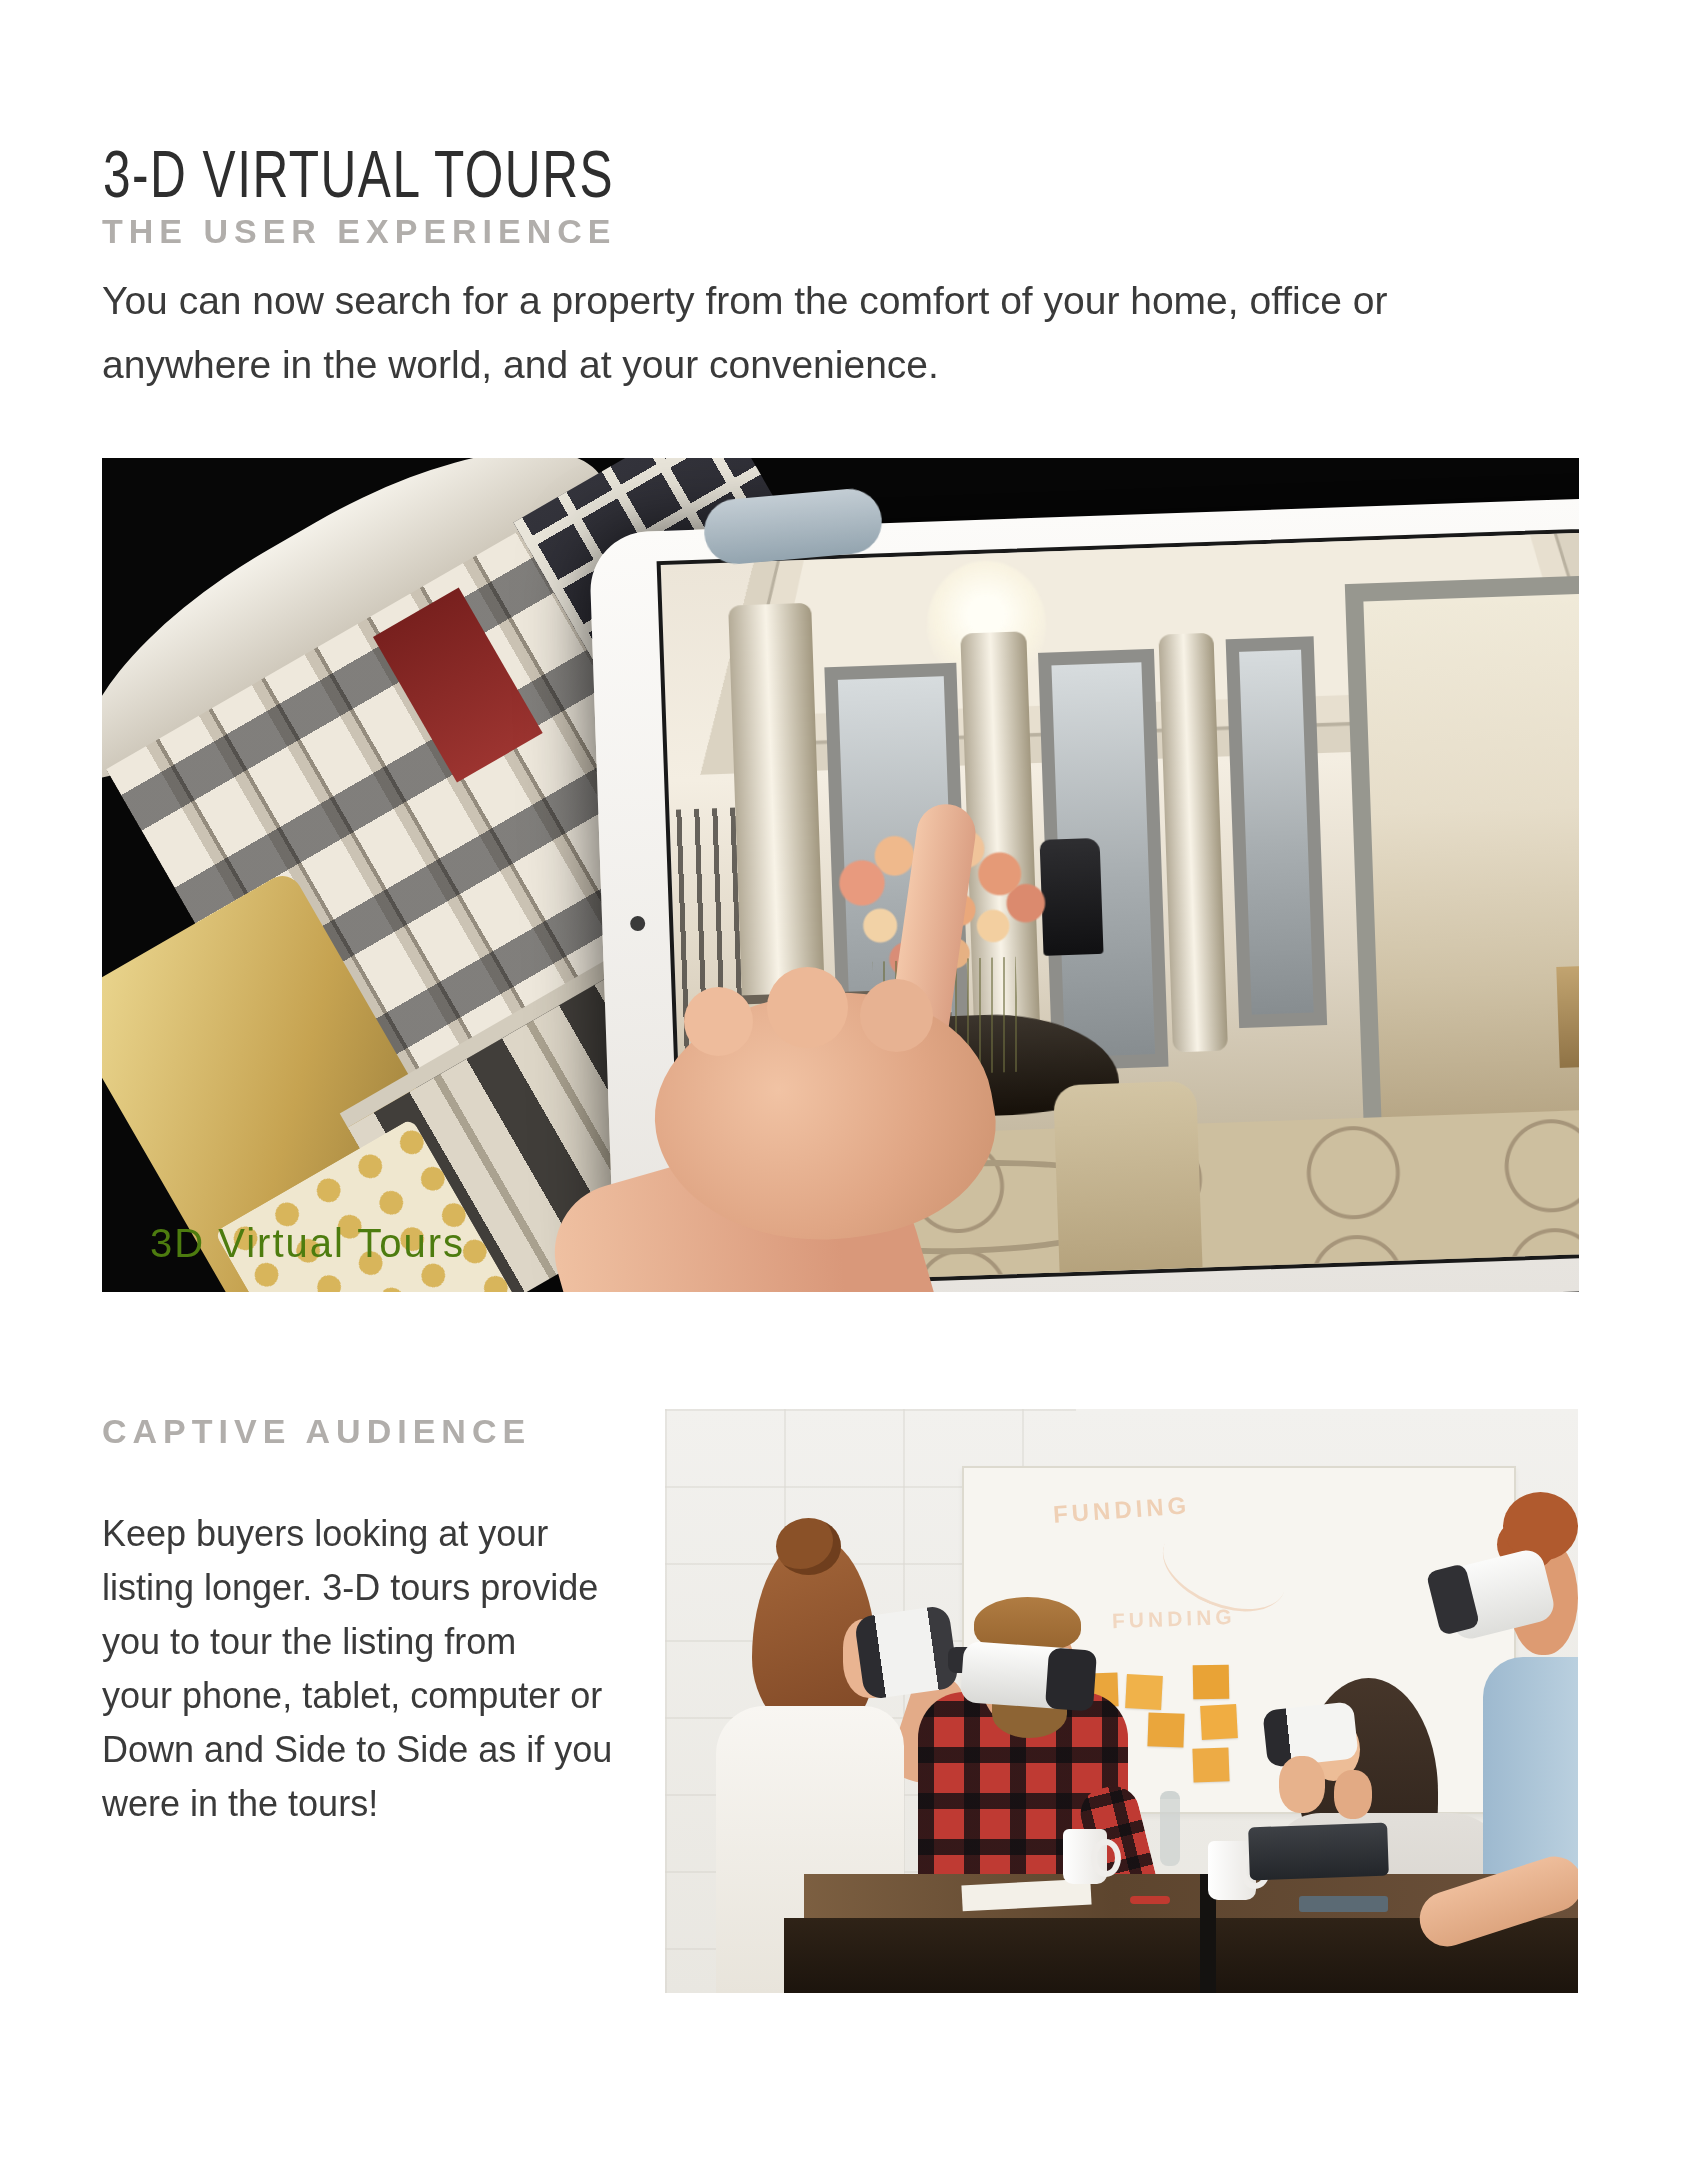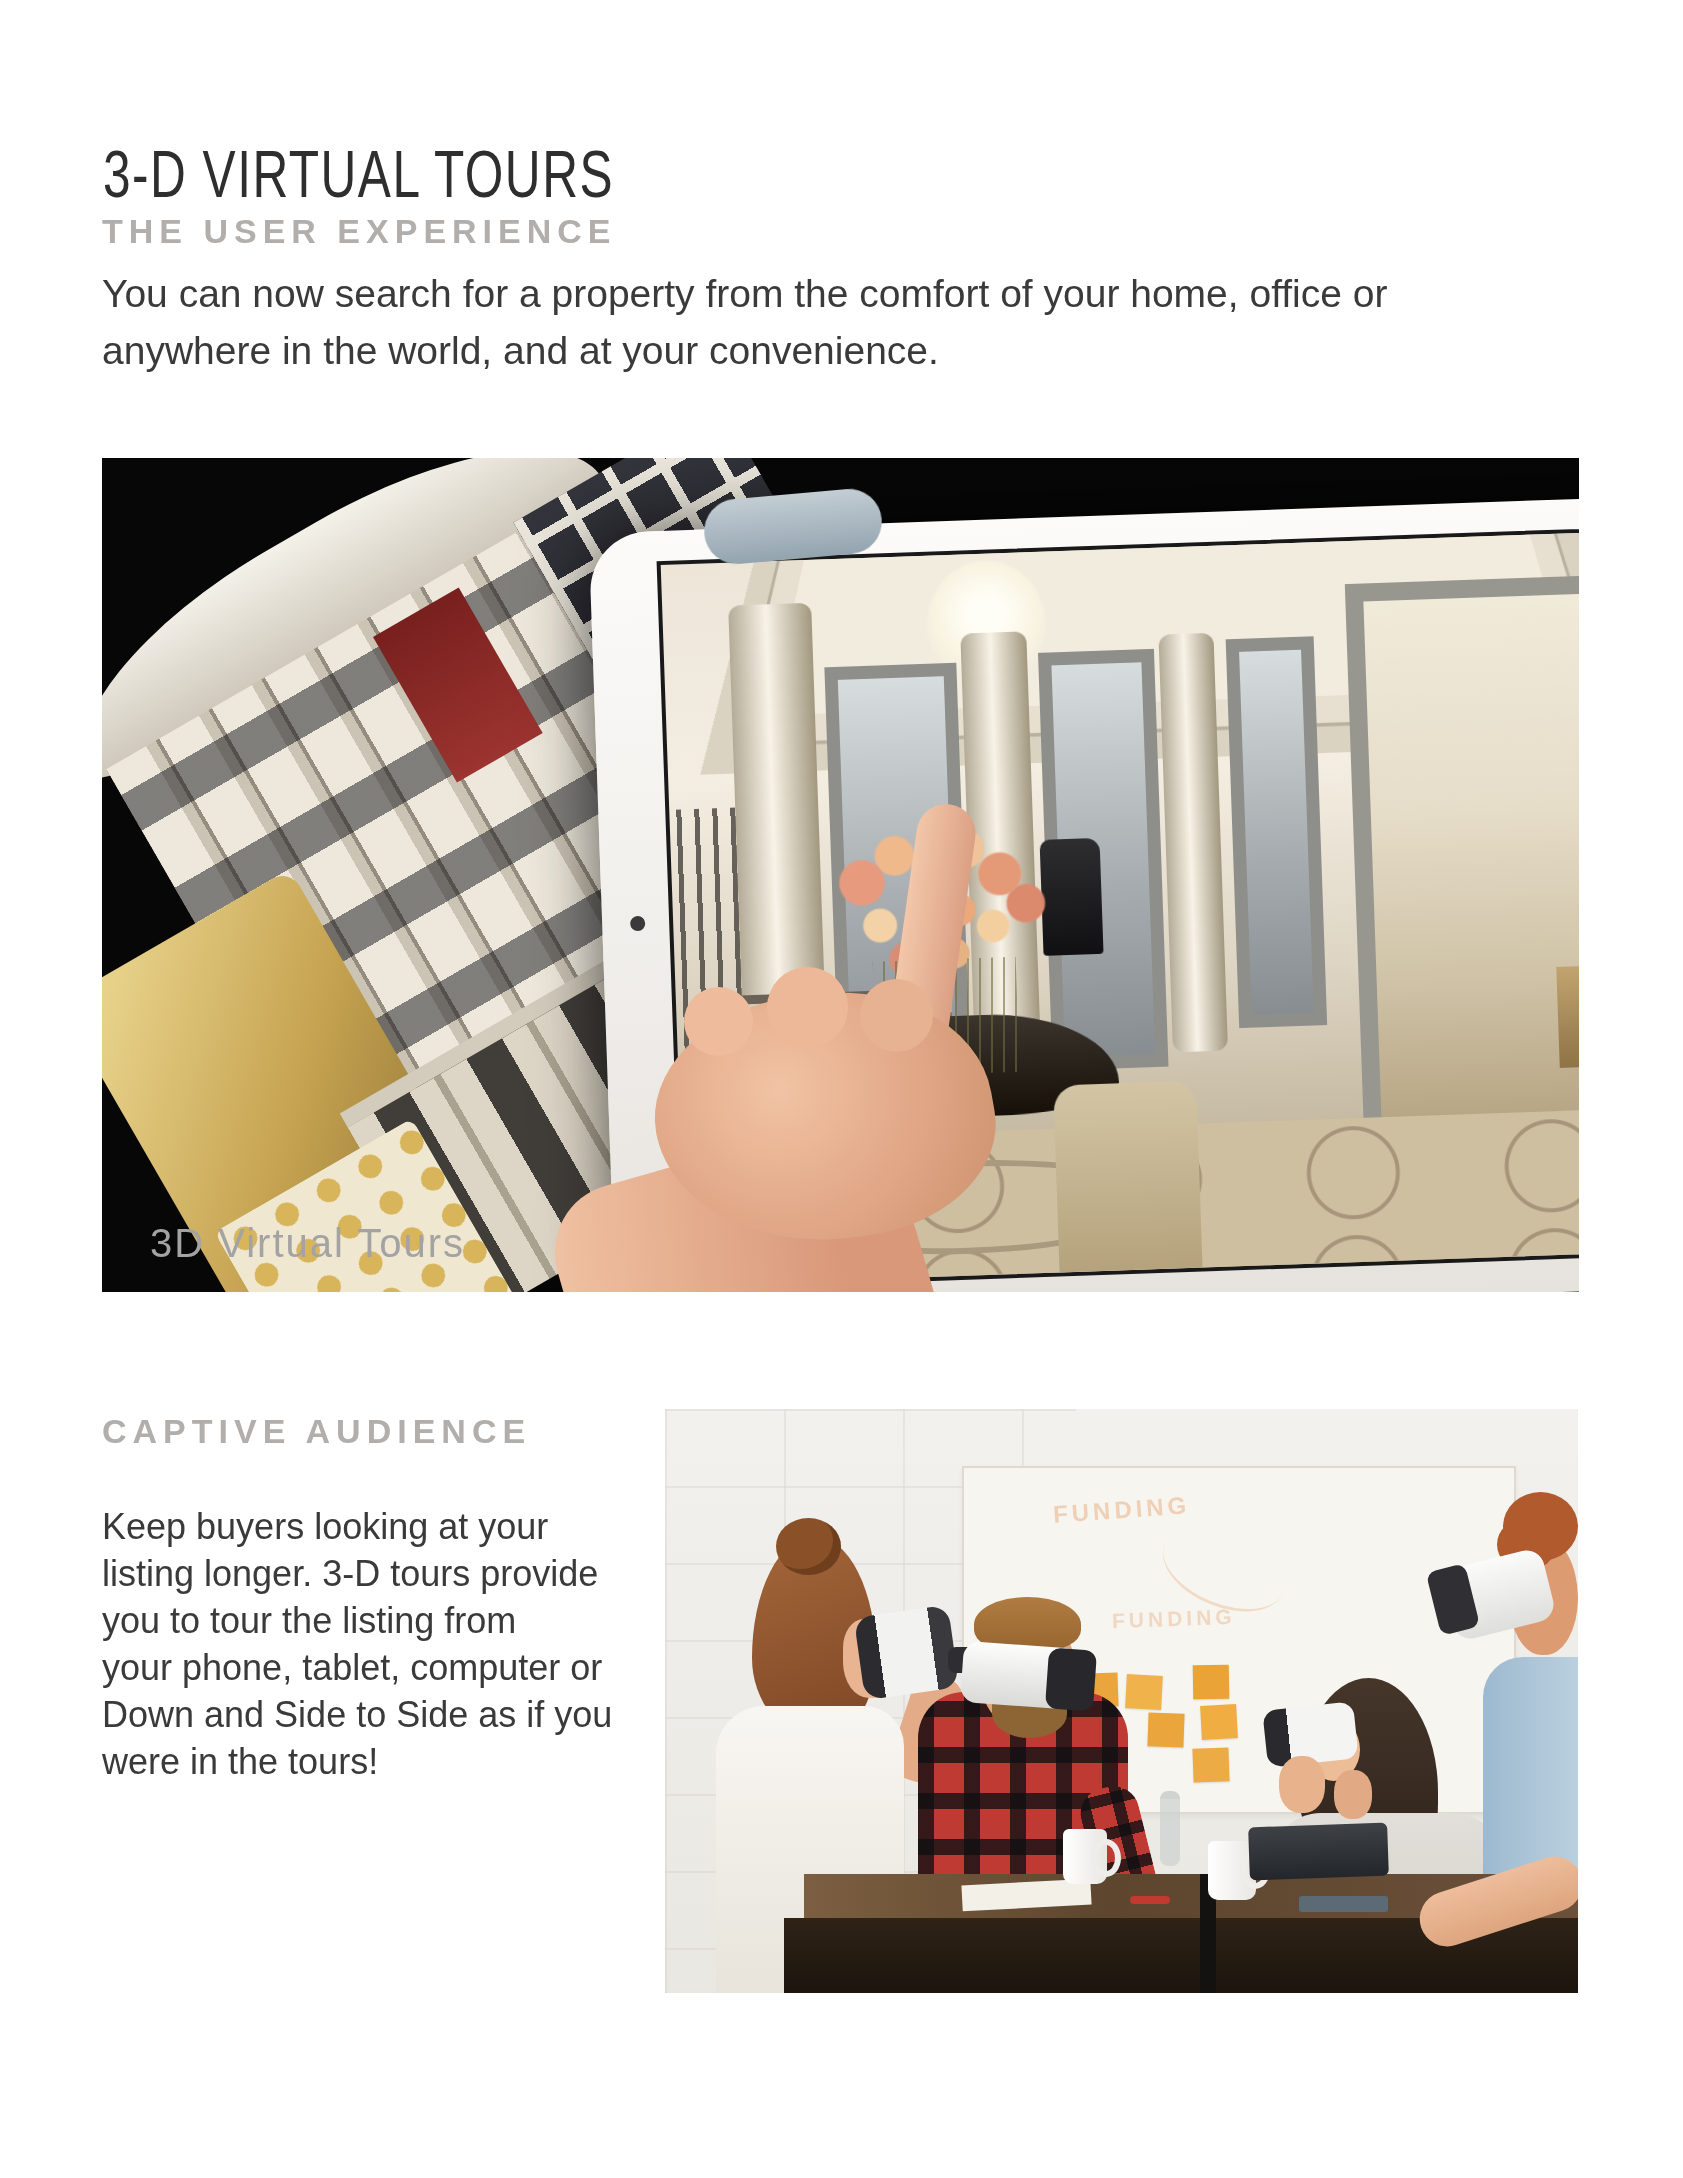--- a/index.html
+++ b/index.html
@@ -16,21 +16,21 @@
     transform:scaleX(.74); transform-origin:left top;
   }
   .eyebrow {
     position:absolute; left:102px; font-size:34px; font-weight:700;
     color:#b1aeab; letter-spacing:6px; white-space:nowrap;
   }
   .eyebrow.e1 { top:212px; }
   .eyebrow.e2 { top:1412px; }
   .lead { position:absolute; left:102px; top:265px; font-size:39px; line-height:57px; color:#3a3a3a; }
   .coltext { position:absolute; left:102px; top:1503px; font-size:36px; line-height:47px; color:#3a3a3a; }
-  .tline { white-space:nowrap; }
+  .tline { white-space:nowrap;margin-top:7px; }
 
   
   .fig1 { position:absolute; left:102px; top:458px; width:1477px; height:834px;
           background:#070707; overflow:hidden; }
   .fig1 * , .fig2 * { position:absolute; }
 
   .dollhouse { left:-59px; top:-10px; width:911px; height:851px;
                transform:rotate(-30deg); z-index:1; }
   .dh-roof { left:149px; top:30px; width:594px; height:129px;
     background:linear-gradient(180deg,#f4f1e9,#c9c2b4);
@@ -123,21 +123,21 @@
     background:linear-gradient(90deg,#f3c7a9,#dba084); transform:rotate(8deg); z-index:6; }
   .hand-back { left:554px; top:535px; width:337px; height:248px;
     border-radius:46% 54% 42% 58%; transform:rotate(-10deg); z-index:6;
     background:radial-gradient(circle at 38% 36%, #f1c3a4, #e0a685 55%, #cb906d); }
   .hand-knuckles { left:582px; top:529px; width:69px; height:69px; border-radius:50%;
     background:#eebc9c; box-shadow: 89px -14px 0 6px #ecb897, 178px -6px 0 2px #e7b292; z-index:7; }
   .hand-forearm { left:465px; top:693px; width:356px; height:257px;
     border-radius:69px 129px 0 59px; transform:rotate(-16deg); z-index:5;
     background:linear-gradient(100deg,#f0c2a3,#d9987a 75%); }
 
-  .caption1 { left:48px; bottom:26px; font-size:40px; color:#a3a3a3;
+  .caption1 { left:48px; bottom:26px; font-size:40px; color:#4d7c0f;
     letter-spacing:2px; z-index:8; font-weight:400; }
 
   
   .fig2 { position:absolute; left:665px; top:1409px; width:913px; height:584px;
     overflow:hidden; background:linear-gradient(180deg,#f2f1ee,#e9e7e1); }
   .s2-tiles { left:0; top:0; width:45%; height:100%; opacity:.6;
     background-image:
       linear-gradient(rgba(205,202,194,.55) 2px, rgba(0,0,0,0) 2px),
       linear-gradient(90deg, rgba(205,202,194,.55) 2px, rgba(0,0,0,0) 2px);
     background-size:119px 77px; }

